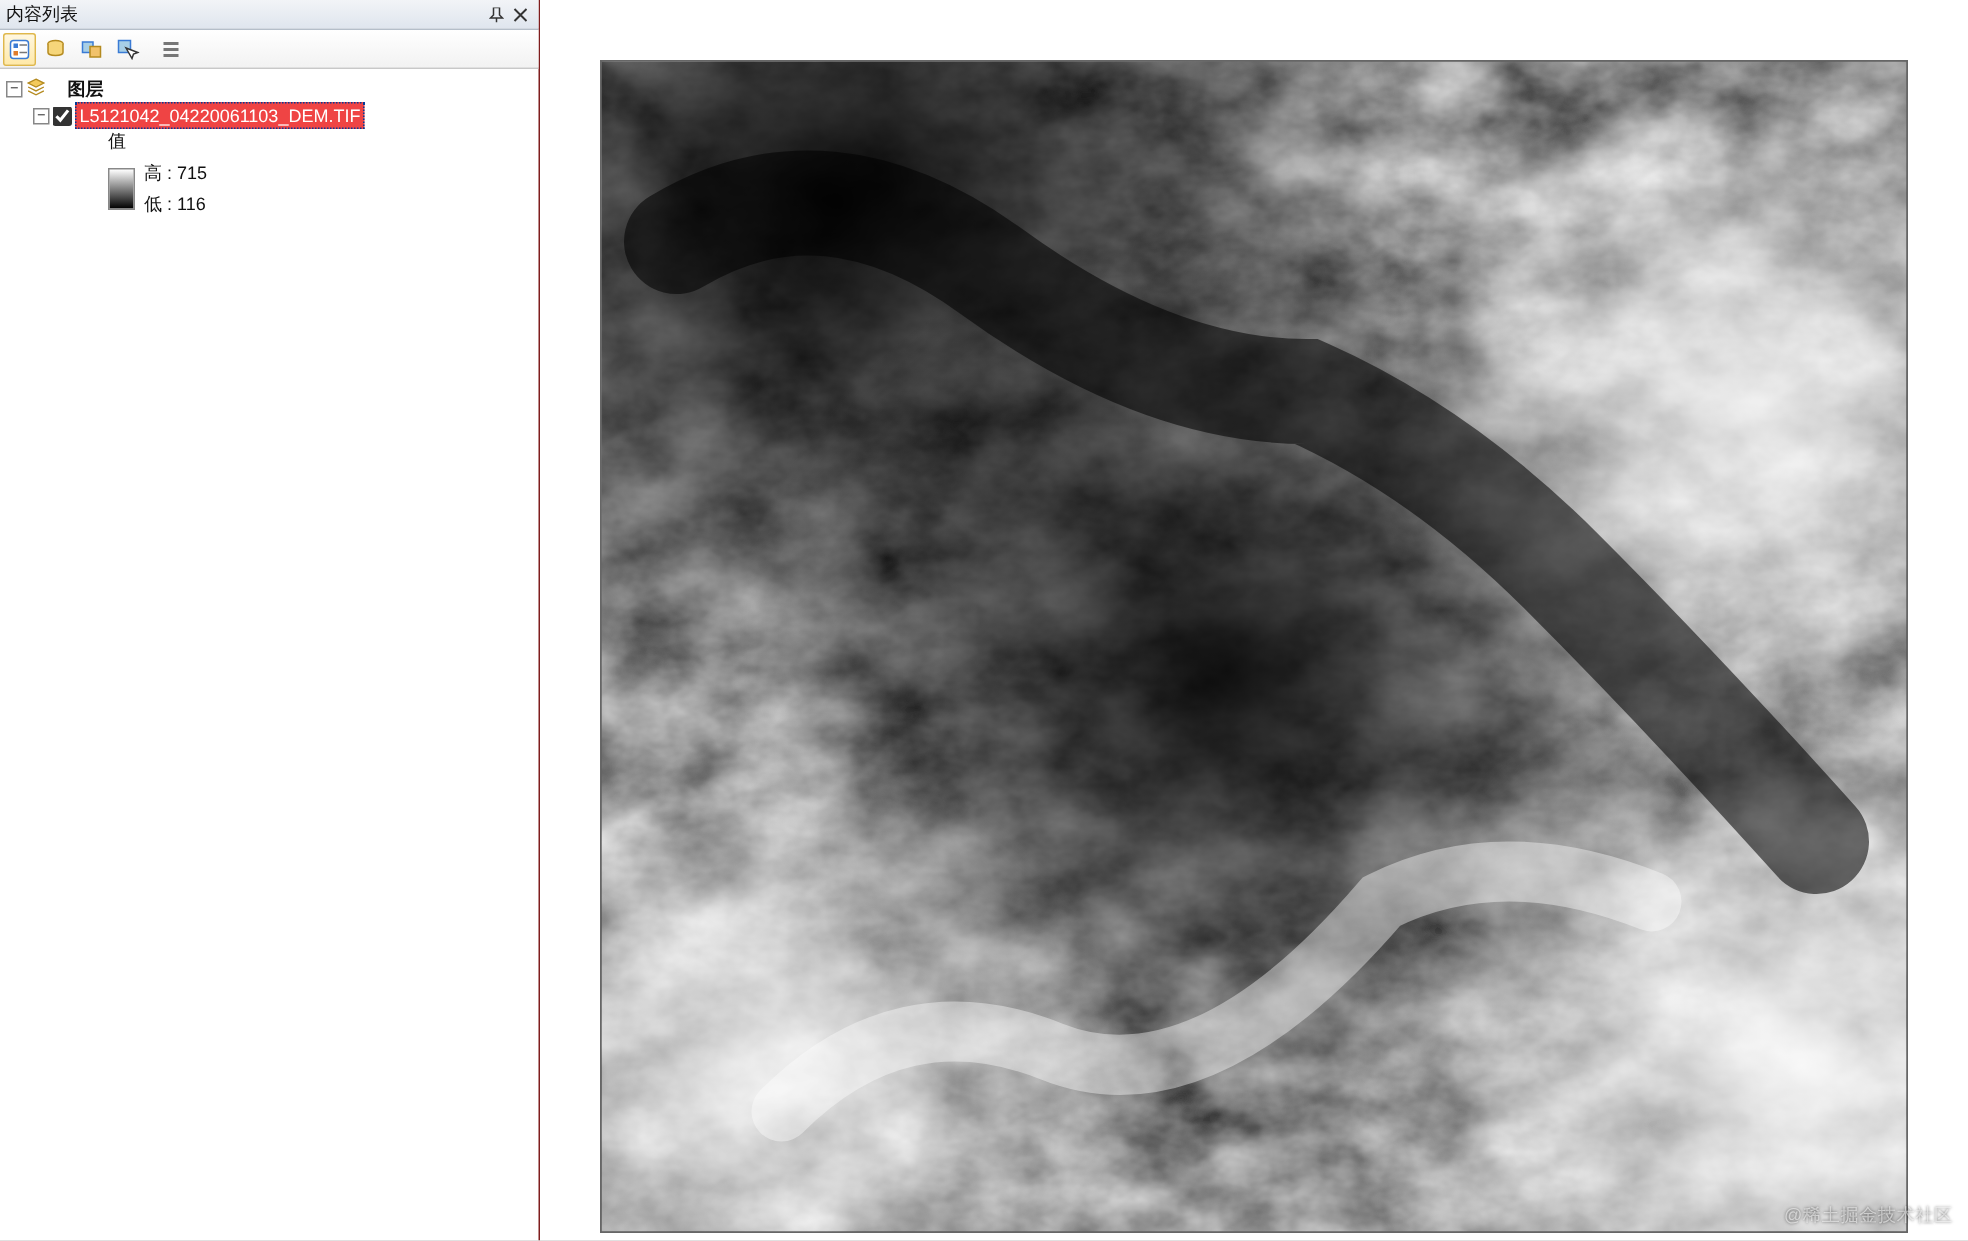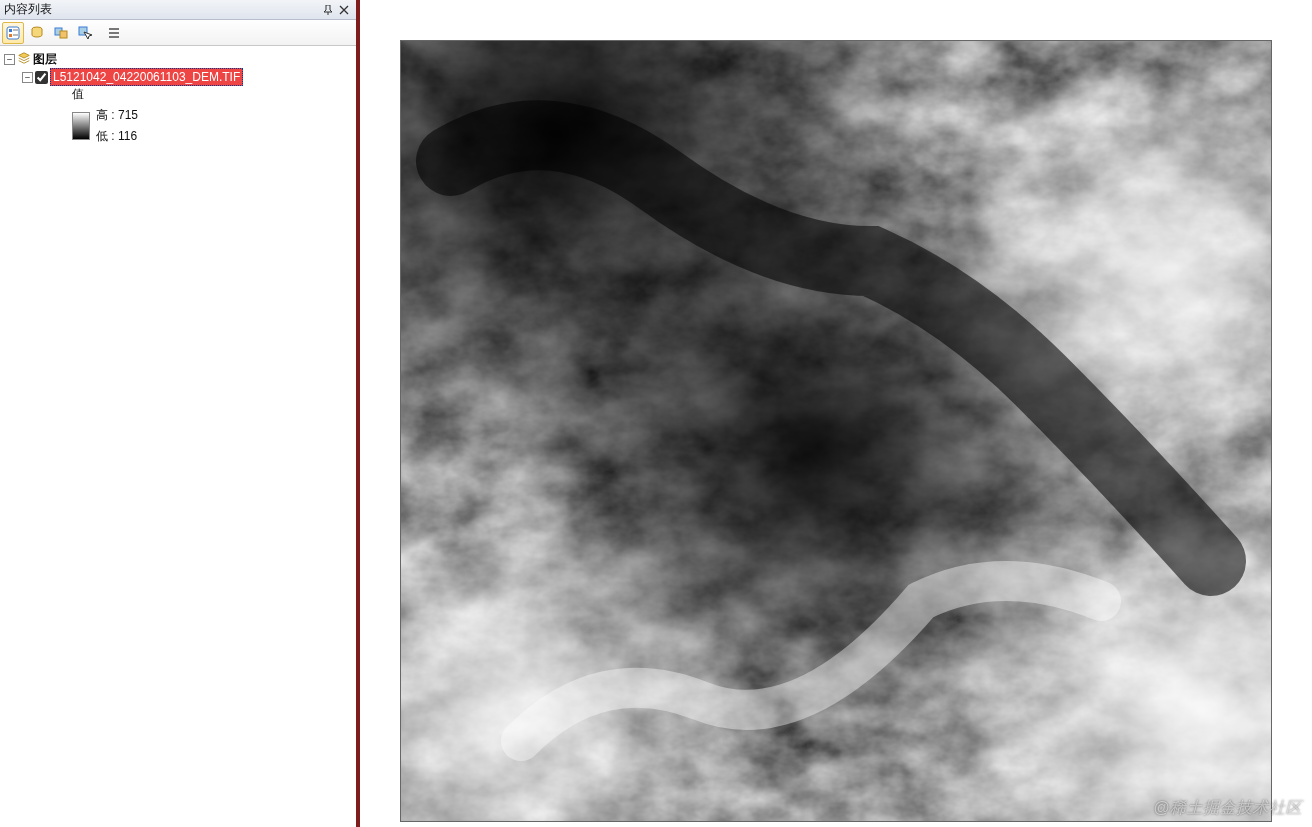--- a/index.html
+++ b/index.html
@@ -1,42 +1,42 @@
 <!DOCTYPE html>
 <html><head>
 <meta charset="utf-8">
 <style>
 * { box-sizing: border-box; margin: 0; padding: 0; }
 html, body { width: 1312px; height: 827px; font-family: "Microsoft YaHei", "SimSun", Arial, sans-serif; font-size: 12px; background: #fff; overflow: hidden; }
 .app { display: flex; width: 100%; height: 100%; }
-.sidebar { width: 360px; height: 100%; display: flex; flex-direction: column; border-right: 4px solid #7f1d1d; background: #fff; }
+.sidebar { width: 360px; height: 100%; display: flex; flex-direction: column; border-right: 1px solid #7f1d1d; background: #fff; }
 .panel-header { height: 20px; background: linear-gradient(#f2f4f7,#dfe5ee); border-bottom: 1px solid #b5bec9; display: flex; align-items: center; padding: 0 4px; user-select: none; }
 .panel-title { flex: 1; font-size: 12px; color: #111; }
 .panel-btn { width: 16px; height: 16px; display: flex; align-items: center; justify-content: center; color: #333; cursor: pointer; }
 .toolbar { height: 26px; background: linear-gradient(#ffffff,#f2f2f2); border-bottom: 1px solid #c8c8c8; display: flex; align-items: center; padding: 0 2px; gap: 2px; }
 .tab-group { display: flex; gap: 2px; margin-right: 6px; }
 .tb-btn { width: 22px; height: 22px; display: flex; align-items: center; justify-content: center; border: 1px solid transparent; border-radius: 2px; cursor: pointer; }
 .tb-btn.active { background: linear-gradient(#fff7e0,#ffe9a8); border-color: #e0b84a; }
 .tree { flex: 1; padding: 4px 0 4px 2px; color: #111; overflow: auto; }
 .tree-row { display: flex; align-items: center; height: 18px; gap: 2px; padding-left: 2px; }
 .expander { width: 11px; height: 11px; border: 1px solid #878787; background: #fff; display: flex; align-items: center; justify-content: center; font-size: 9px; line-height: 1; color: #444; cursor: pointer; user-select: none; font-family: monospace; }
 .layers-icon { width: 14px; height: 14px; }
-.bold { font-weight: 700; }
+.bold { font-weight: 700; margin-left: 12px; }
 .childs { padding-left: 18px; }
 .checkbox { width: 13px; height: 13px; accent-color: #333; }
 .selected { background: #ef4444; color: #fff; padding: 1px 2px; border: 1px dotted #003a99; }
 .legend-block { padding-left: 52px; display: flex; flex-direction: column; gap: 4px; }
 .value-label { font-size: 12px; color: #111; padding-left: 0; }
 .legend-row { display: flex; align-items: center; gap: 6px; }
 .ramp { width: 18px; height: 28px; border: 1px solid #888; background: linear-gradient(#ffffff, #000000); }
 .ramp-labels { display: flex; flex-direction: column; justify-content: space-between; height: 38px; }
 .map-area { flex: 1; height: 100%; position: relative; background: #fff; overflow: hidden; }
 .map-inner { position: absolute; left: 40px; top: 40px; right: 40px; bottom: 5px; border: 1px solid #666; background: #5a5a5a; overflow: hidden; }
 .map-inner svg { width: 100%; height: 100%; display: block; }
-.watermark { position: absolute; right: 10px; bottom: 8px; color: rgba(255,255,255,.55); font-size: 16px; letter-spacing: .5px; pointer-events: none; text-shadow: 0 0 2px rgba(0,0,0,.6); font-style: italic; }
+.watermark { position: absolute; right: 10px; bottom: 8px; color: rgba(255,255,255,.55); font-size: 12px; letter-spacing: .5px; pointer-events: none; text-shadow: 0 0 2px rgba(0,0,0,.6); }
 </style>
 </head>
 <body>
 
 <div class="app">
 
   <div class="sidebar">
 
     <div class="panel-header">
       <span class="panel-title">内容列表</span>

